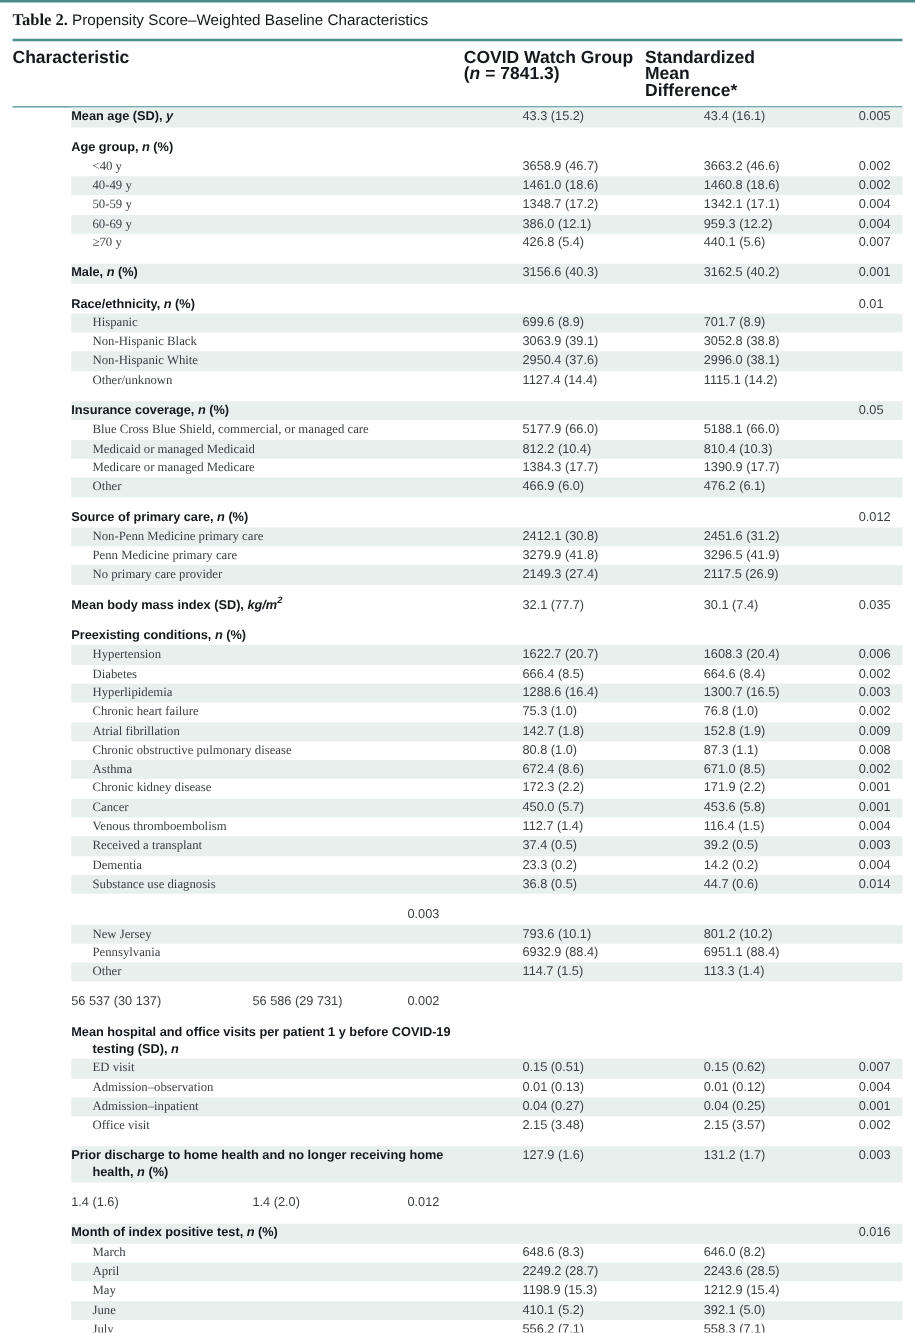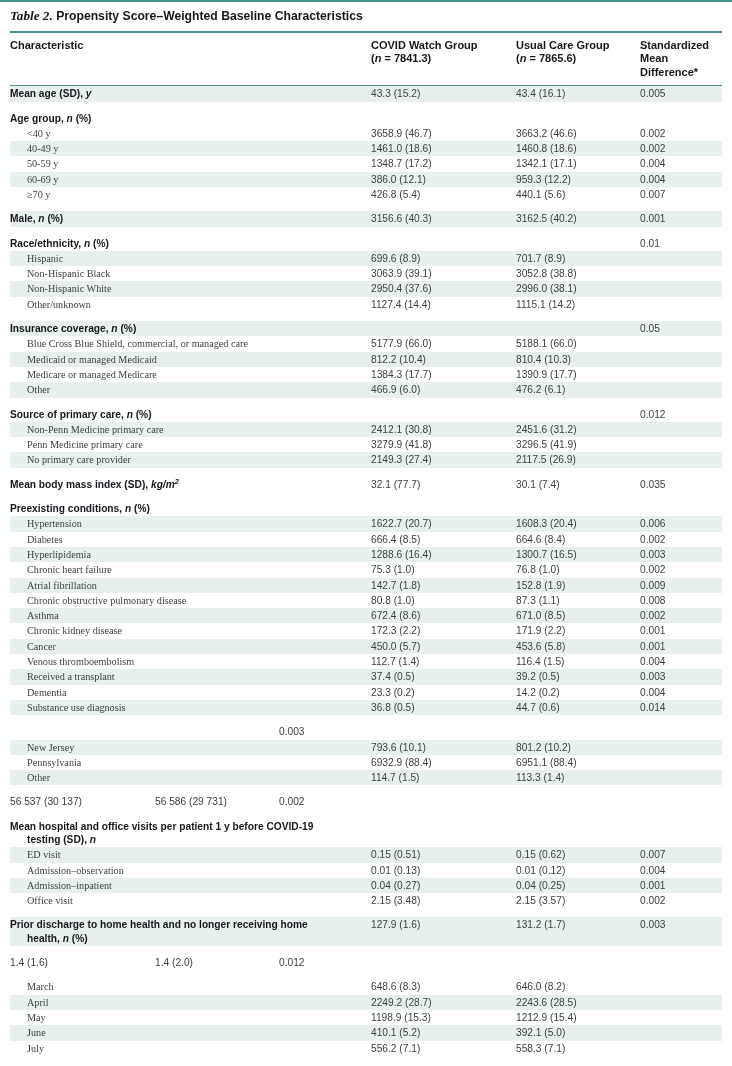--- a/index.html
+++ b/index.html
@@ -25,59 +25,59 @@
   
   .title-row {
     padding: 6px 0 7px 0;
     font-size: 12.2px;
     line-height: 15px;
     color: #15191d;
     border-bottom: 2px solid #4b8f8c;
   }
   .title-row .tbl-label {
     font-family: "Liberation Serif", serif;
-    font-style: italic;
     font-weight: bold;
     font-size: 13.2px;
   }
   .title-row .tbl-text {
-    font-weight: bold;
+    font-weight: normal;
   }
 
   
   .grid-row {
     display: flex;
     align-items: flex-start;
     box-sizing: border-box;
   }
   .c-char { width: 361px; flex: 0 0 361px; }
   .c-a    { width: 145px; flex: 0 0 145px; }
   .c-b    { width: 124px; flex: 0 0 124px; }
   .c-c    { width: 82px;  flex: 0 0 82px;  }
 
   
   .head-row {
     font-weight: bold;
-    font-size: 11px;
+    font-size: 14px;
     line-height: 13.4px;
     padding: 6px 0 6px 0;
     border-bottom: 1.3px solid #4b8f8c;
     color: #15191d;
   }
   .head-row .c-char { padding-top: 0px; }
   .head-row i { font-style: italic; }
 
   
   .body-rows { }
 
   .r {
     font-size: 10.2px;
     line-height: 13.3px;
     min-height: 13.3px;
     color: #3b3f44;
+    margin-left: 47px;
   }
   .r.shade { background: #e8f0ee; }
   .r .c-char { color: #3b3f44; }
 
   
   .r.section .c-char {
     font-weight: bold;
     color: #15191d;
   }
   .r.section .c-char i { font-style: italic; }
@@ -120,24 +120,20 @@
     <span class="tbl-label">Table 2.</span>
     <span class="tbl-text">Propensity Score–Weighted Baseline Characteristics</span>
   </div>
 
   <div class="grid-row head-row">
     <div class="c-char">Characteristic</div>
     <div class="c-a">
       <div>COVID Watch Group</div>
       <div>(<i>n</i> = 7841.3)</div>
     </div>
-    <div class="c-b">
-      <div>Usual Care Group</div>
-      <div>(<i>n</i> = 7865.6)</div>
-    </div>
     <div class="c-c">
       <div>Standardized</div>
       <div>Mean Difference*</div>
     </div>
   </div>
 
   <div class="body-rows" id="body-rows">
       <div class="grid-row r shade boldline">
         <div class="c-char">Mean age (SD), <i>y</i></div>
         <div class="c-a">43.3 (15.2)</div>
@@ -435,20 +431,26 @@
         <div class="c-b">131.2 (1.7)</div>
         <div class="c-c">0.003</div>
       </div>
       <div class="gap"></div>
       <div class="grid-row r boldline">
         <div class="c-a">1.4 (1.6)</div>
         <div class="c-b">1.4 (2.0)</div>
         <div class="c-c">0.012</div>
       </div>
       <div class="gap"></div>
+      <div class="grid-row r shade section">
+        <div class="c-char">Month of index positive test, <i>n</i> (%)</div>
+        <div class="c-a"></div>
+        <div class="c-b"></div>
+        <div class="c-c">0.016</div>
+      </div>
       <div class="grid-row r sub">
         <div class="c-char">March</div>
         <div class="c-a">648.6 (8.3)</div>
         <div class="c-b">646.0 (8.2)</div>
         <div class="c-c"></div>
       </div>
       <div class="grid-row r shade sub">
         <div class="c-char">April</div>
         <div class="c-a">2249.2 (28.7)</div>
         <div class="c-b">2243.6 (28.5)</div>

